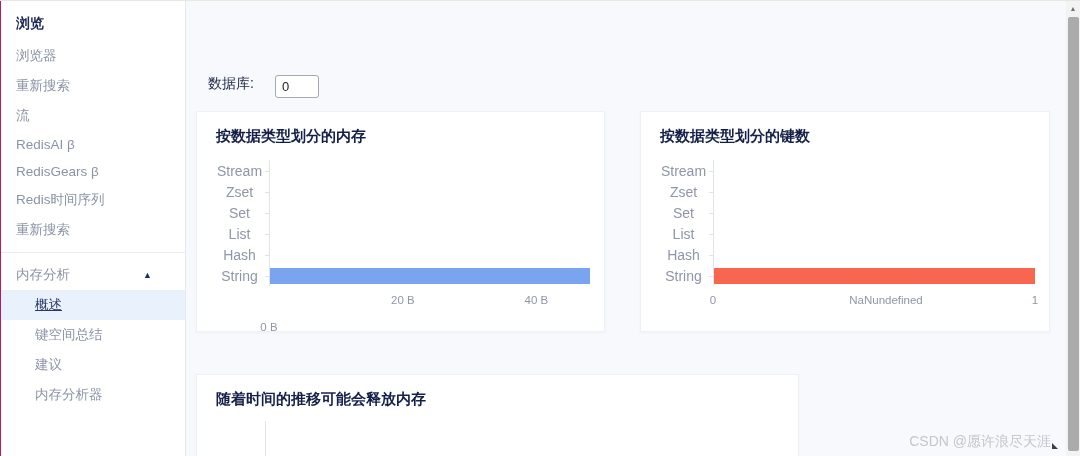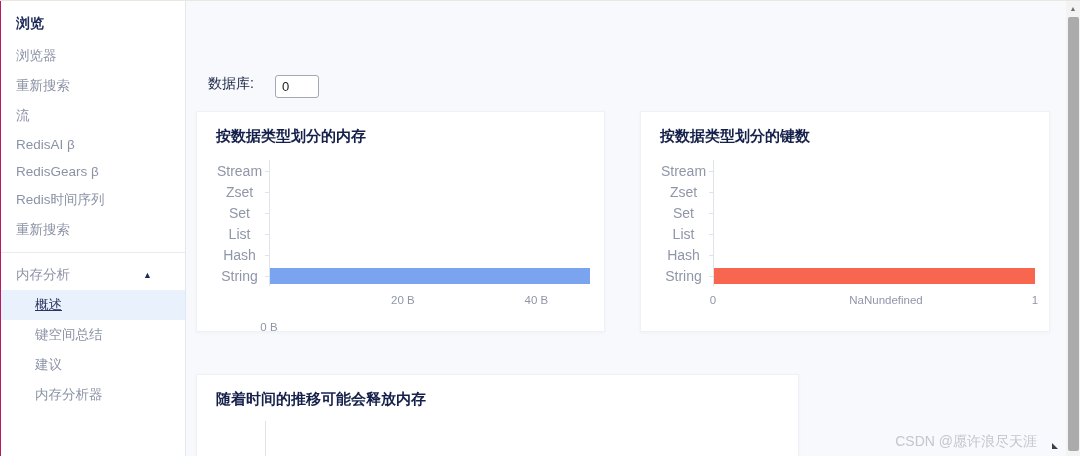--- a/index.html
+++ b/index.html
@@ -75,21 +75,21 @@
   
   .scrollbar { position:absolute; right:0; top:0; width:14px; height:456px; background:#f3f3f3; z-index:5; }
   .scroll-up {
     height:15px; display:flex; align-items:center; justify-content:center;
     font-size:7px; color:#707070; background:#f3f3f3; cursor:pointer;
   }
   .scroll-thumb { position:absolute; left:1.5px; top:16px; width:11px; height:434px; background:#ababab; border-radius:2px; cursor:pointer; }
   
   .watermark {
     position:absolute; right:22px; top:432px; font-size:14px; color:#c3c6cd;
-    display:flex; align-items:flex-end; gap:15px;
+    display:flex; align-items:flex-end; gap:1px;
   }
   .watermark-caret {
     width:0; height:0; margin-bottom:2px;
     border-left:6px solid transparent; border-bottom:6px solid #3a3f4a;
     transform:rotate(90deg);
   }
 </style>
 </head>
 <body>
 

